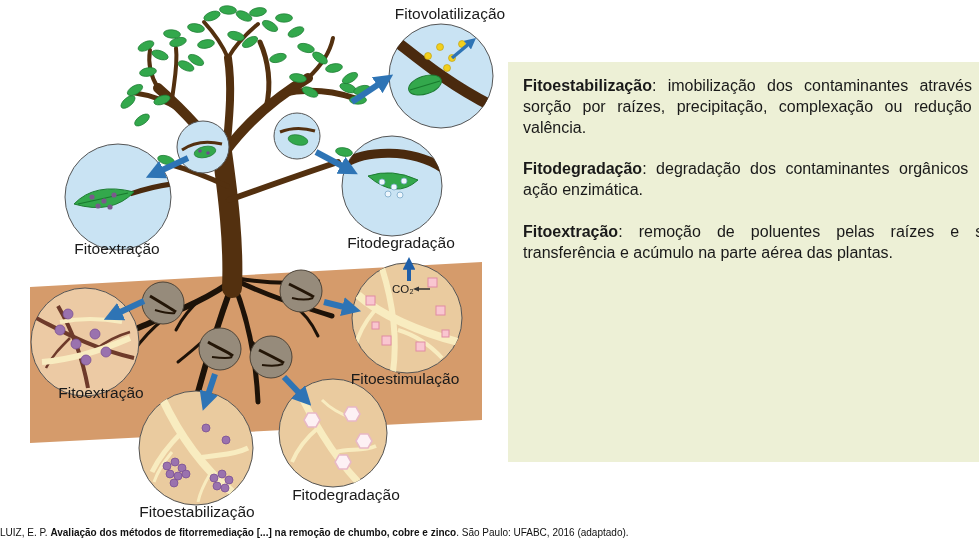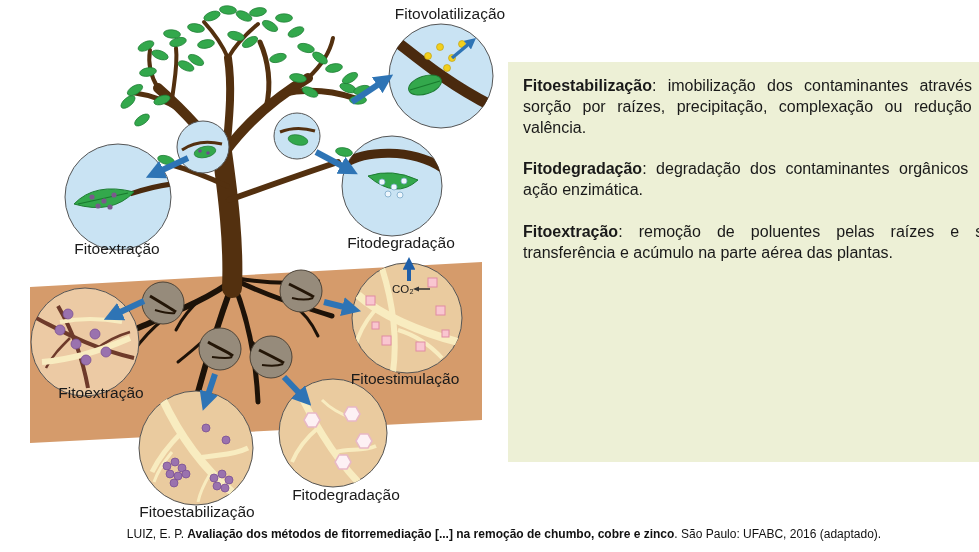--- a/index.html
+++ b/index.html
@@ -25,21 +25,21 @@
   }
   .panel p {
     font-size: 16px; line-height: 1.32;
     text-align: justify; color: #191919;
     margin: 0 0 20px 0;
   }
   .panel p:last-child { margin-bottom: 8px; }
   .panel p strong { font-weight: 700; }
   .citation {
     position: absolute; left: 0; right: 0; top: 527px;
-    text-align: center; font-size: 12px; color: #111111; padding-left: 29px;
+    text-align: left; font-size: 10px; color: #111111;
   }
   .citation strong { font-weight: 700; }
 </style>
 </head>
 <body>
 
 <div class="stage">
 
   <svg class="diagram-svg" width="506" height="526" viewBox="0 0 506 526" xmlns="http://www.w3.org/2000/svg">
     <defs>

